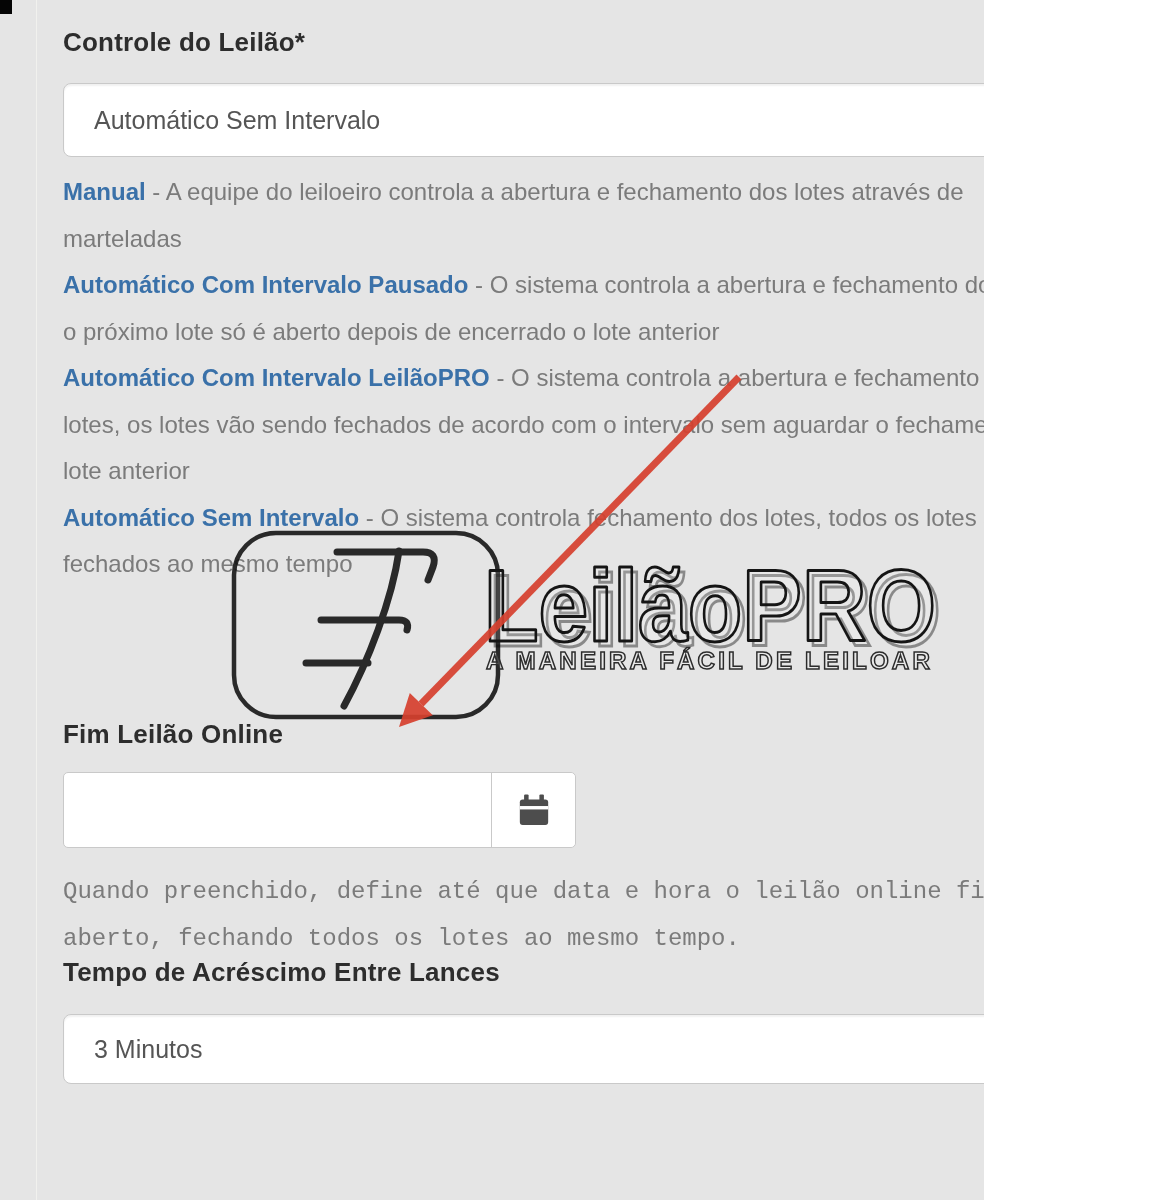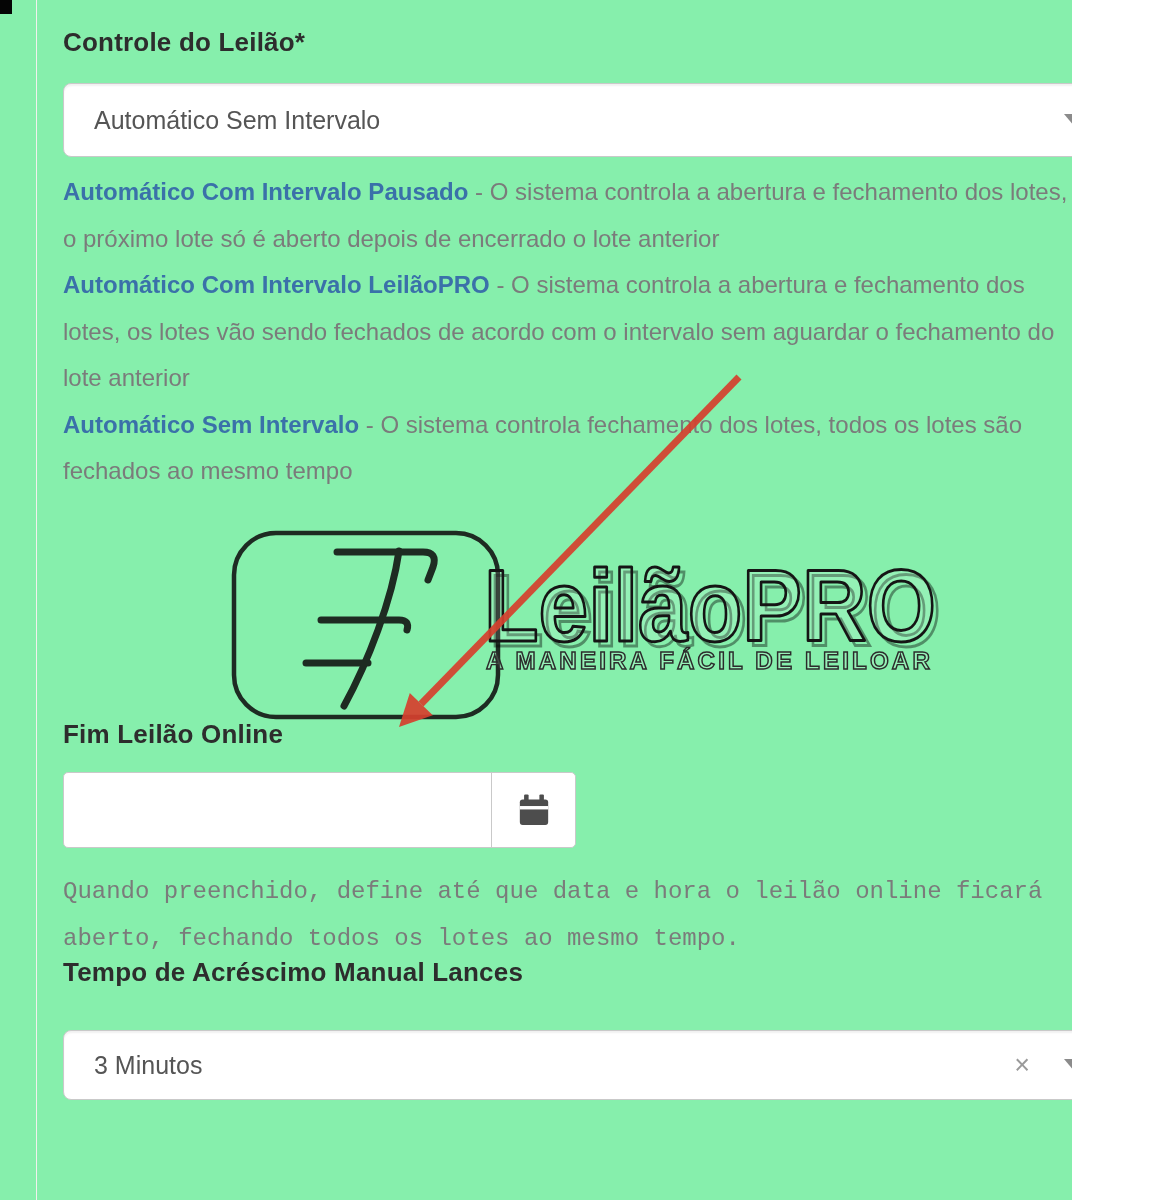--- a/index.html
+++ b/index.html
@@ -1,32 +1,32 @@
 <!DOCTYPE html>
 <html><head>
 <meta charset="utf-8">
 <style>
   html,body{margin:0;padding:0;background:#fff;}
-  .page{position:relative;width:1072px;height:1200px;background:#86efac;overflow:hidden;
+  .page{position:relative;width:984px;height:1200px;background:#e5e5e5;overflow:hidden;
         font-family:"Liberation Sans","DejaVu Sans",sans-serif;}
   .corner-mark{position:absolute;left:0;top:0;width:12px;height:14px;background:#050505;}
   .edge-line{position:absolute;left:36px;top:0;width:1px;height:1200px;background:#f1f1ee;}
 
   .sec{position:absolute;left:63px;width:1052px;}
   .sec-control{top:26px;}
   .sec-end{top:718px;}
   .sec-increment{top:956px;}
 
   .lbl{display:block;font-size:26px;line-height:32px;font-weight:700;color:#2d2d2d;letter-spacing:.2px;}
 
   .select{position:relative;display:flex;align-items:center;background:#fff;
           border:1px solid #c9c9c9;border-radius:8px;box-shadow:inset 0 2px 2px rgba(0,0,0,.06);
           padding:0 30px;cursor:pointer;}
   .select-control{margin-top:25px;height:72px;}
-  .select-increment{margin-top:42px;height:68px;}
+  .select-increment{margin-top:26px;height:68px;}
   .sel-text{font-size:25px;color:#555555;}
   .caret{width:0;height:0;border-left:10px solid transparent;border-right:10px solid transparent;
          border-top:12px solid #8b8b8b;margin-left:auto;}
   .clear-x{margin-left:auto;margin-right:34px;font-size:27px;color:#9a9a9a;line-height:1;cursor:pointer;}
   .select-increment .caret{margin-left:0;}
 
   .help{font-size:24px;color:#7b7b7b;line-height:46.5px;}
   .options{margin-top:12px;max-width:1008px;}
   .opt{margin:0;}
   .term{color:#3a71a9;font-weight:700;}
@@ -52,20 +52,21 @@
   <div class="corner-mark"></div>
   <div class="edge-line"></div>
 
   <section class="sec sec-control">
     <label class="lbl">Controle do Leilão*</label>
     <div class="select select-control" role="combobox">
       <span class="sel-text">Automático Sem Intervalo</span>
       <span class="caret"></span>
     </div>
     <div class="help options">
+      <p class="opt"><span class="term">Manual</span><span> - A equipe do leiloeiro controla a abertura e fechamento dos lotes através de marteladas</span></p>
       <p class="opt"><span class="term">Automático Com Intervalo Pausado</span><span> - O sistema controla a abertura e fechamento dos lotes, o próximo lote só é aberto depois de encerrado o lote anterior</span></p>
       <p class="opt"><span class="term">Automático Com Intervalo LeilãoPRO</span><span> - O sistema controla a abertura e fechamento dos lotes, os lotes vão sendo fechados de acordo com o intervalo sem aguardar o fechamento do lote anterior</span></p>
       <p class="opt"><span class="term">Automático Sem Intervalo</span><span> - O sistema controla fechamento dos lotes, todos os lotes são fechados ao mesmo tempo</span></p>
     </div>
   </section>
 
   <section class="sec sec-end">
     <label class="lbl">Fim Leilão Online</label>
     <div class="dategroup">
       <input class="date-input" type="text" value="" style="">
@@ -75,21 +76,21 @@
           <rect x="15.8" y="1" width="3.2" height="5.5" rx="0.8" fill="#4d4d4d"></rect>
           <rect x="2" y="4.5" width="20" height="18" rx="2" fill="#4d4d4d"></rect>
           <rect x="2" y="9.2" width="20" height="2.4" fill="#ffffff"></rect>
         </svg>
       </button>
     </div>
     <p class="help help-online">Quando preenchido, define até que data e hora o leilão online ficará aberto, fechando todos os lotes ao mesmo tempo.</p>
   </section>
 
   <section class="sec sec-increment">
-    <label class="lbl">Tempo de Acréscimo Manual Lances</label>
+    <label class="lbl">Tempo de Acréscimo Entre Lances</label>
     <div class="select select-increment" role="combobox">
       <span class="sel-text">3 Minutos</span>
       <span class="clear-x">×</span>
       <span class="caret"></span>
     </div>
   </section>
 
   <svg class="overlay" viewBox="0 0 1160 1200">
 
     <g opacity="0.88">

